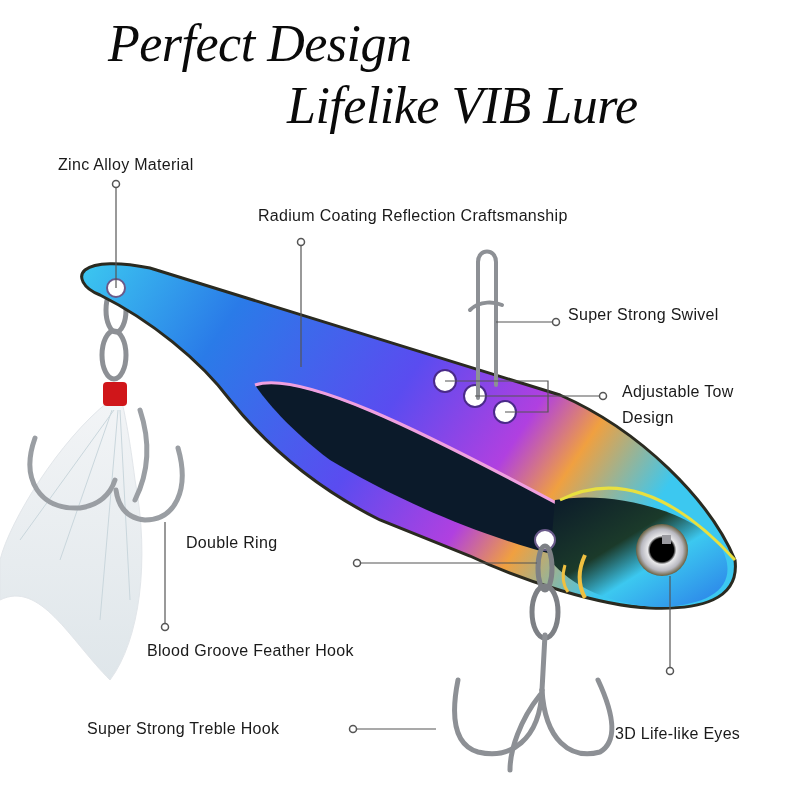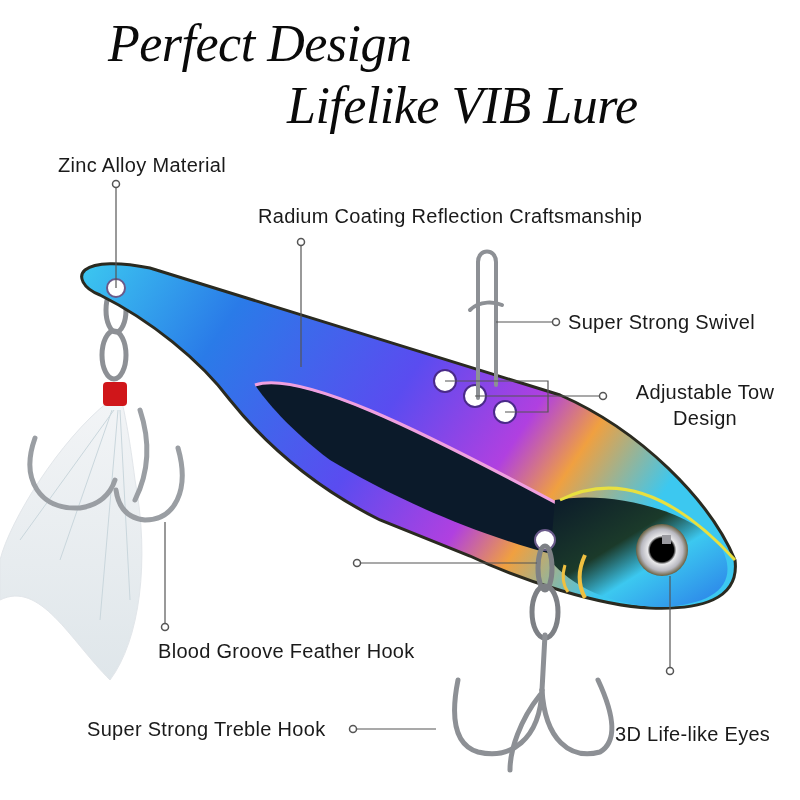--- a/index.html
+++ b/index.html
@@ -1,21 +1,21 @@
 <!DOCTYPE html>
 <html><head>
   <meta charset="utf-8">
   <style>
     html, body { margin: 0; padding: 0; background: #ffffff; }
     body { width: 800px; height: 800px; position: relative; overflow: hidden; font-family: "Liberation Sans", sans-serif; }
     .title { position: absolute; font-family: "Liberation Serif", serif; font-style: italic; color: #0a0a0a; font-size: 52px; line-height: 1; white-space: nowrap; letter-spacing: -0.5px; }
     #title1 { left: 100px; top: 18px; margin-left: 8px; }
     #title2 { left: 287px; top: 80px; }
-    .label { position: absolute; color: #1a1a1a; font-size: 20px; line-height: 26px; white-space: nowrap; letter-spacing: 0.3px; }
-    .label.center { text-align: center; }
+    .label { position: absolute; color: #1a1a1a; font-size: 16px; line-height: 26px; white-space: nowrap; letter-spacing: 0.3px; }
+    .label.center { }
     svg.art { position: absolute; left: 0; top: 0; }
   </style>
 </head>
 <body>
 
 <svg class="art" width="800" height="800" viewBox="0 0 800 800">
   <defs>
     <linearGradient id="bodyGrad" x1="0" y1="0" x2="1" y2="0.35">
       <stop offset="0" stop-color="#3cc8f0"></stop>
       <stop offset="0.25" stop-color="#2a7be8"></stop>
@@ -130,22 +130,23 @@
     <circle cx="670" cy="671" r="3.5"></circle>
     <circle cx="353" cy="729" r="3.5"></circle>
   </g>
 </svg>
 
 <div id="title1" class="title">Perfect Design</div>
 <div id="title2" class="title">Lifelike VIB Lure</div>
 
 <div class="label" style="left:58px; top:152px;">Zinc Alloy Material</div>
 <div class="label" style="left:258px; top:203px;">Radium Coating Reflection Craftsmanship</div>
-<div class="label" style="left:568px; top:309px;">Super Strong Swivel</div>
+<div class="label" style="left:568px; top:302px;">Super Strong Swivel</div>
 <div class="label center" style="left:622px; top:379px; width:166px;">
   <div>Adjustable Tow</div>
   <div>Design</div>
 </div>
 <div class="label center" style="left:186px; top:530px; width:176px;">
+  <div>Double Ring</div>
 </div>
-<div class="label" style="left:158px; top:638px;">Blood Groove Feather Hook</div>
+<div class="label" style="left:147px; top:638px;">Blood Groove Feather Hook</div>
 <div class="label" style="left:615px; top:678px;margin-top:43px;">3D Life-like Eyes</div>
 <div class="label" style="left:87px; top:716px;">Super Strong Treble Hook</div>
 
 </body></html>

